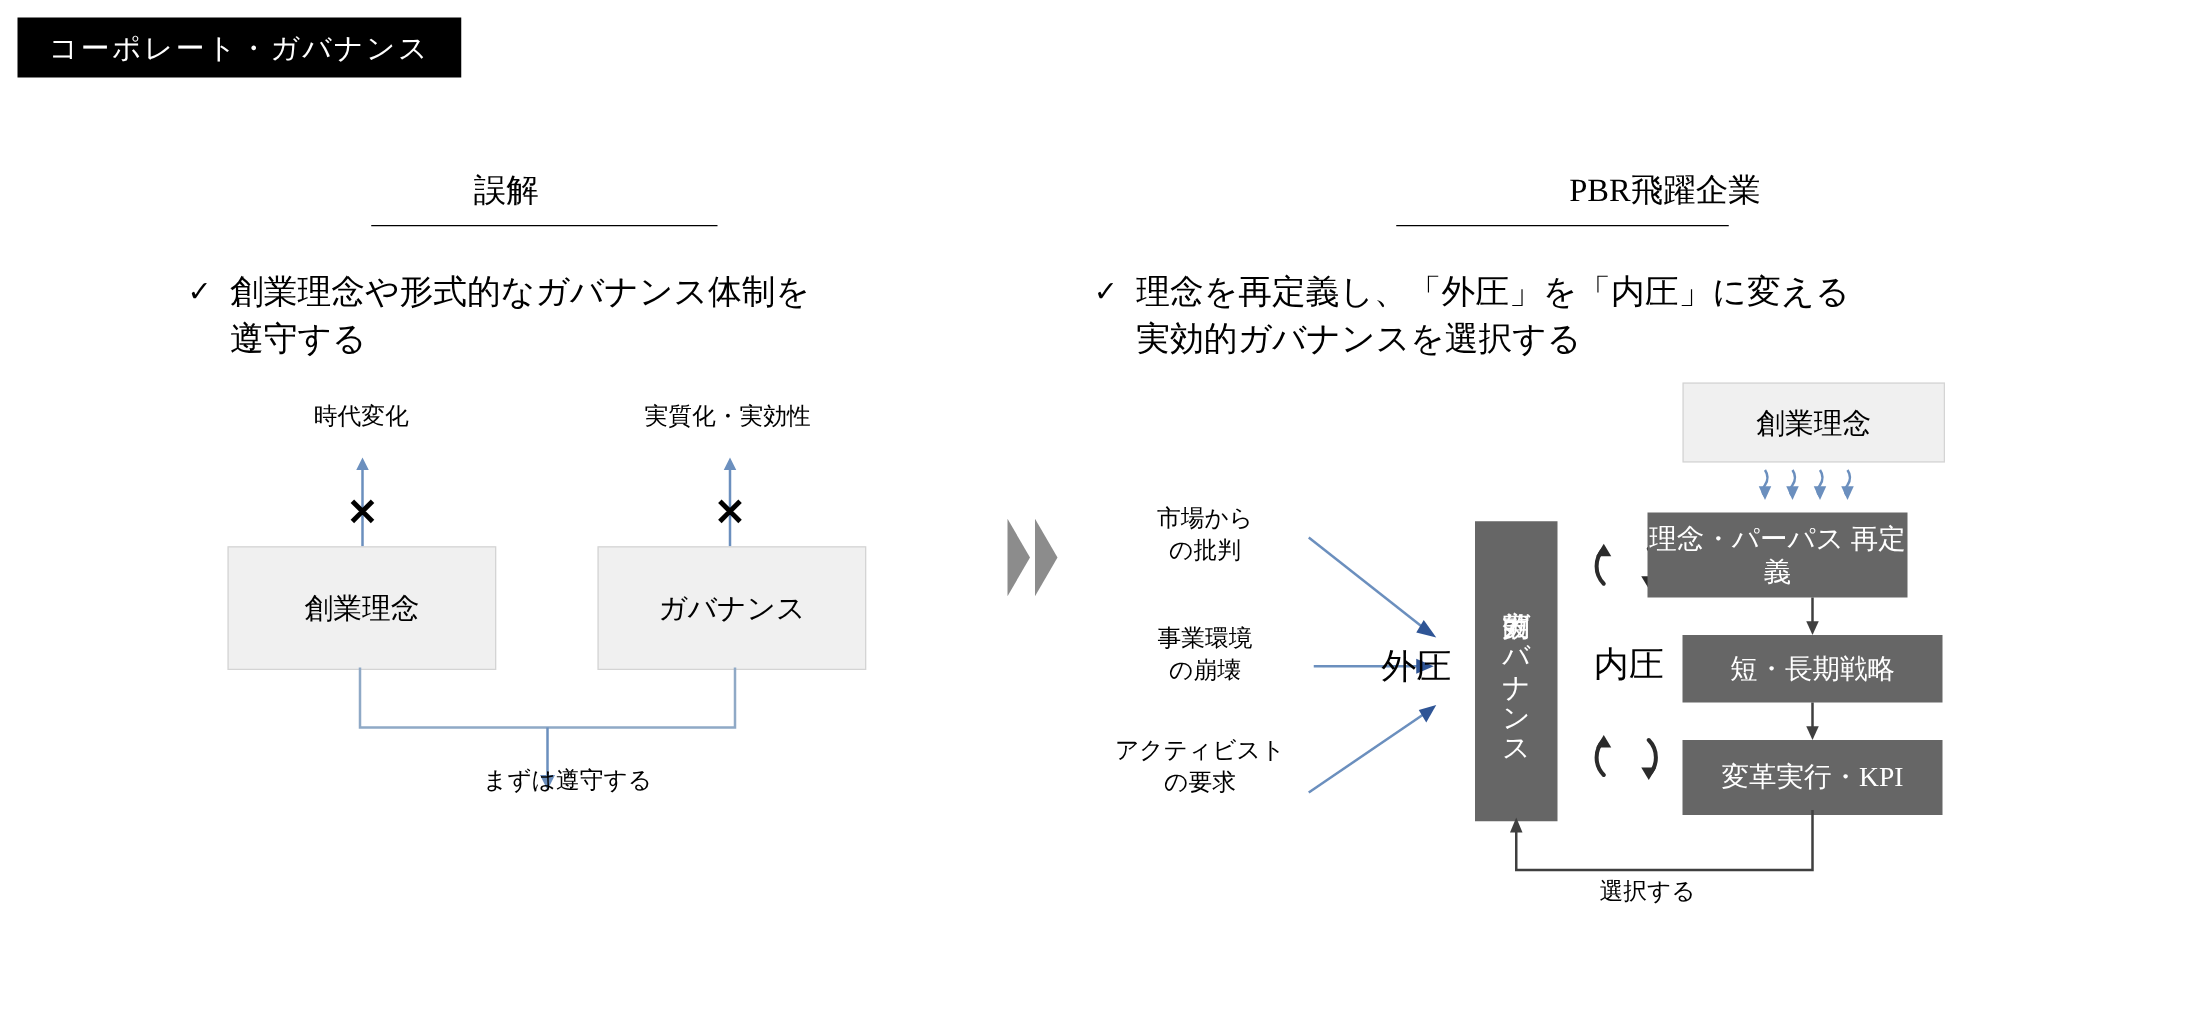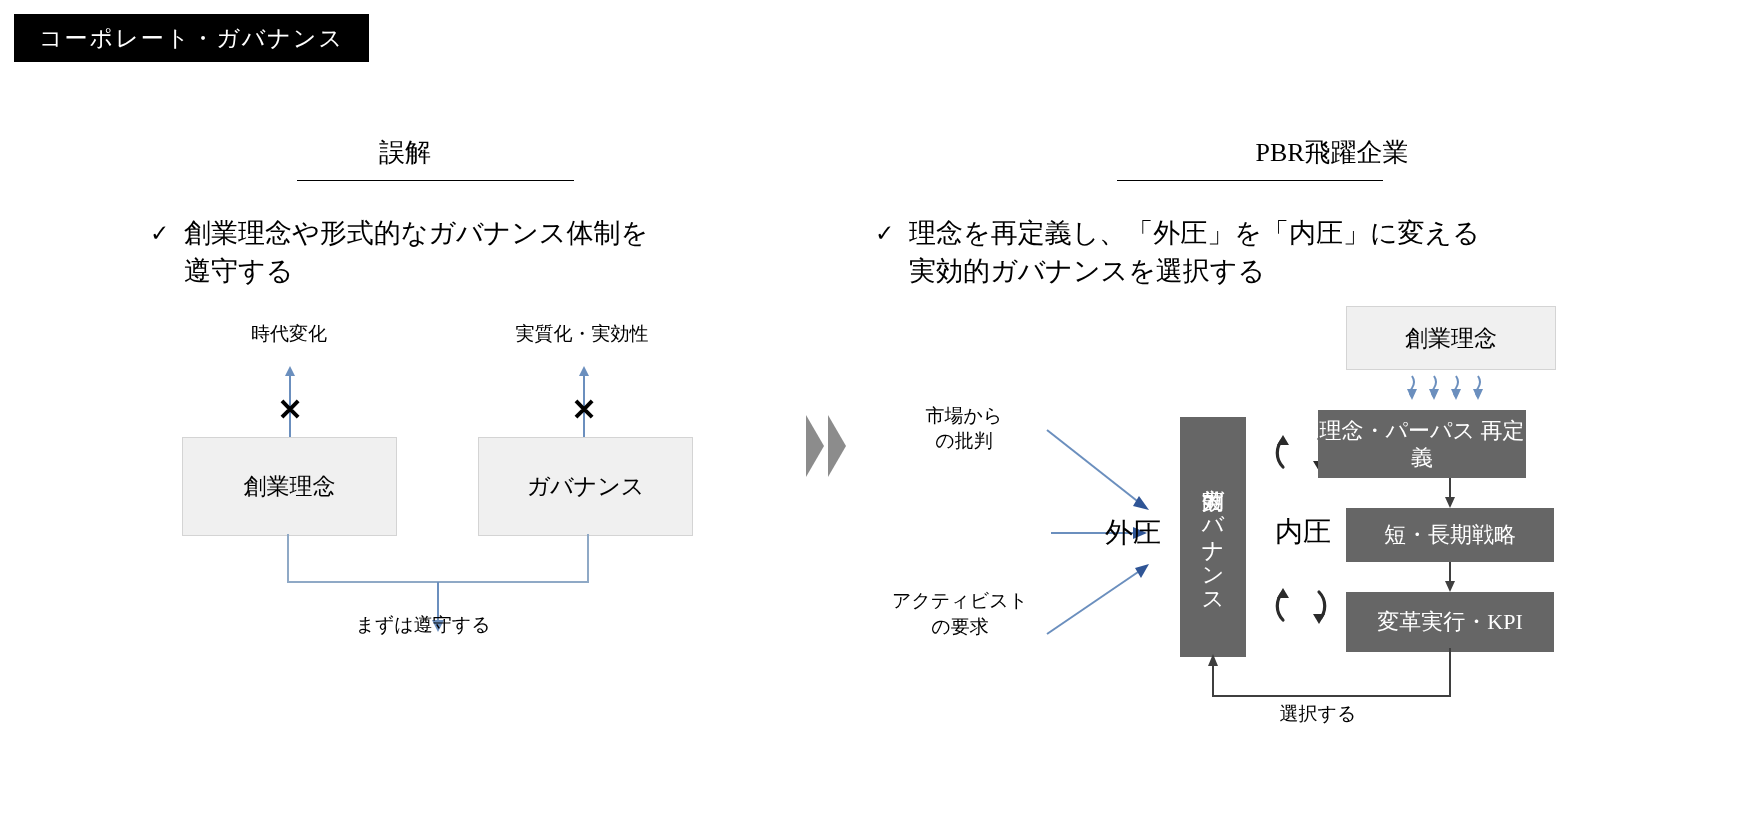--- a/index.html
+++ b/index.html
@@ -99,38 +99,40 @@
 
   <div class="abs box-light" style="left:182px;top:437px;width:213px;height:97px;">創業理念</div>
   <div class="abs box-light" style="left:478px;top:437px;width:213px;height:97px;">ガバナンス</div>
 
   <svg class="abs" style="left:285px;top:534px;" width="306" height="100">
     <path d="M3,0 L3,48 L303,48 L303,0" stroke="#8fa9c6" stroke-width="2" fill="none"></path>
     <line x1="153" y1="48" x2="153" y2="90" stroke="#6b8fbe" stroke-width="2"></line>
     <path d="M153,98 L159,86 L147,86 Z" fill="#6b8fbe"></path>
   </svg>
 
-  <div class="abs lbl" style="left:303px;top:613px;width:240px;">まずは遵守する</div>
+  <div class="abs lbl" style="left:334px;top:613px;width:240px;">まずは遵守する</div>
 
   <svg class="abs" style="left:806px;top:415px;" width="44" height="62">
     <path d="M0,0 L18,31 L0,62 Z" fill="#8c8c8c"></path>
     <path d="M22,0 L40,31 L22,62 Z" fill="#8c8c8c"></path>
   </svg>
 
   <div class="abs col-head" style="left:1132px;top:135px;width:400px;">PBR飛躍企業</div>
   <div class="abs col-rule" style="left:1117px;top:180px;width:266px;"></div>
 
   <div class="abs bullet" style="left:875px;top:214px;width:720px;">
     <span class="tick">✓</span>
     <span class="btxt">理念を再定義し、「外圧」を「内圧」に変える
 実効的ガバナンスを選択する</span>
   </div>
 
   <div class="abs lbl" style="left:896px;top:404px;width:136px;">市場から
 の批判</div>
+  <div class="abs lbl" style="left:896px;top:500px;width:136px;">事業環境
+の崩壊</div>
   <div class="abs lbl-sm" style="left:880px;top:588px;width:160px;">アクティビスト
 の要求</div>
 
   <svg class="abs" style="left:1045px;top:420px;" width="120" height="230">
     <line x1="2" y1="10" x2="96" y2="84" stroke="#6b8fbe" stroke-width="2"></line>
     <path d="M104,90 L88,86 L94,76 Z" fill="#2f5596"></path>
     <line x1="6" y1="113" x2="92" y2="113" stroke="#6b8fbe" stroke-width="2"></line>
     <path d="M102,113 L88,107 L88,119 Z" fill="#2f5596"></path>
     <line x1="2" y1="214" x2="96" y2="150" stroke="#6b8fbe" stroke-width="2"></line>
     <path d="M104,144 L90,148 L96,158 Z" fill="#2f5596"></path>

